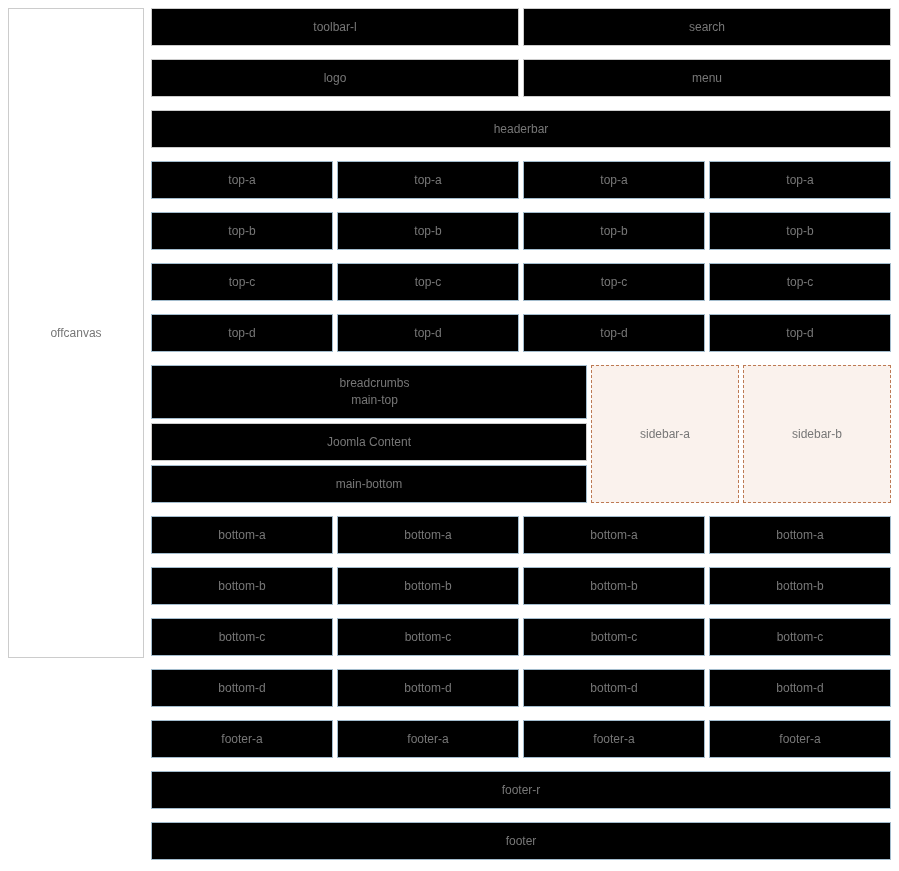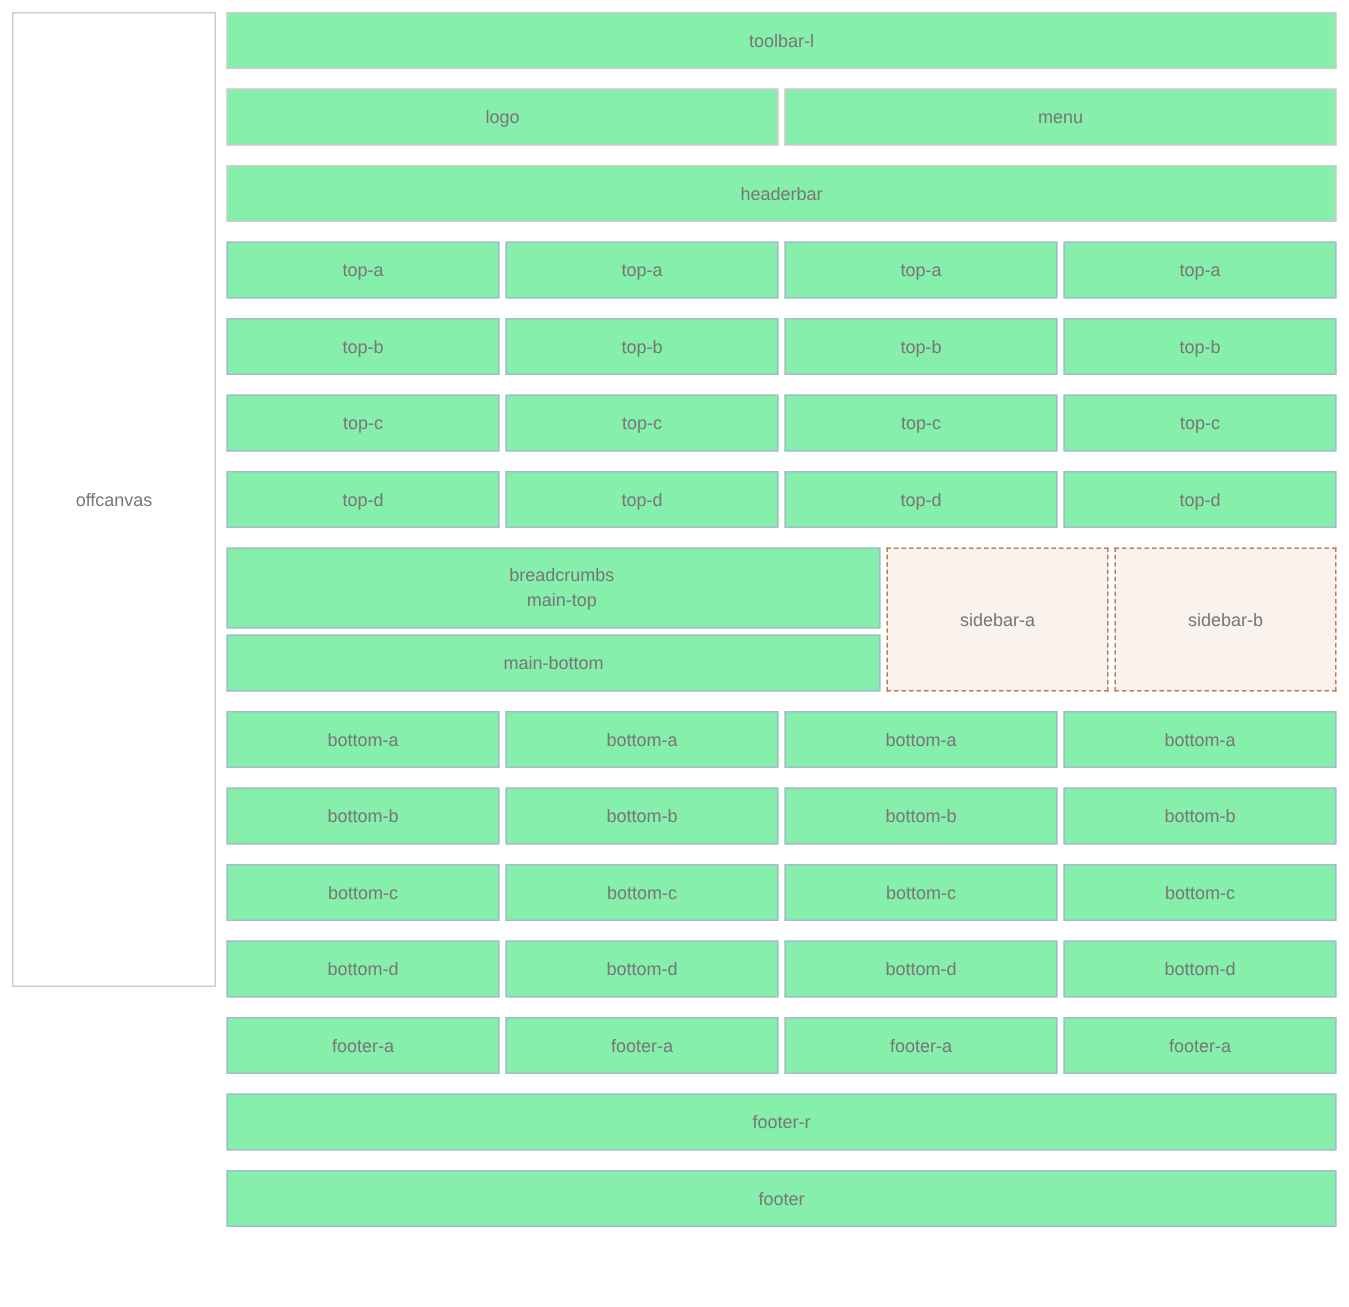--- a/index.html
+++ b/index.html
@@ -46,21 +46,21 @@
   }
   .box {
     flex: 1 1 0;
     height: 38px;
     box-sizing: border-box;
     border: 1px solid var(--color-border-gray, #cccccc);
     display: flex;
     align-items: center;
     justify-content: center;
     text-align: center;
-    background: #86efac;
+    background: #000000;
   }
   .box.blue {
     border-color: var(--color-border-blue, #a3bccd);
   }
   .main-stack {
     flex: 1 1 auto;
     display: flex;
     flex-direction: column;
     gap: 4px;
   }
@@ -85,20 +85,21 @@
 <body>
 
 <div class="page">
 
   <div class="offcanvas">offcanvas</div>
 
   <div class="main-col">
 
     <div class="row">
       <div class="box">toolbar-l</div>
+      <div class="box">search</div>
     </div>
 
     <div class="row">
       <div class="box">logo</div>
       <div class="box">menu</div>
     </div>
 
     <div class="row">
       <div class="box">headerbar</div>
     </div>
@@ -130,20 +131,21 @@
       <div class="box blue">top-d</div>
       <div class="box blue">top-d</div>
     </div>
 
     <div class="row">
       <div class="main-stack">
         <div class="box blue breadcrumbs">
           <span>breadcrumbs</span>
           <span>main-top</span>
         </div>
+        <div class="box">Joomla Content</div>
         <div class="box blue">main-bottom</div>
       </div>
       <div class="box sidebar">sidebar-a</div>
       <div class="box sidebar">sidebar-b</div>
     </div>
 
     <div class="row">
       <div class="box blue">bottom-a</div>
       <div class="box blue">bottom-a</div>
       <div class="box blue">bottom-a</div>

